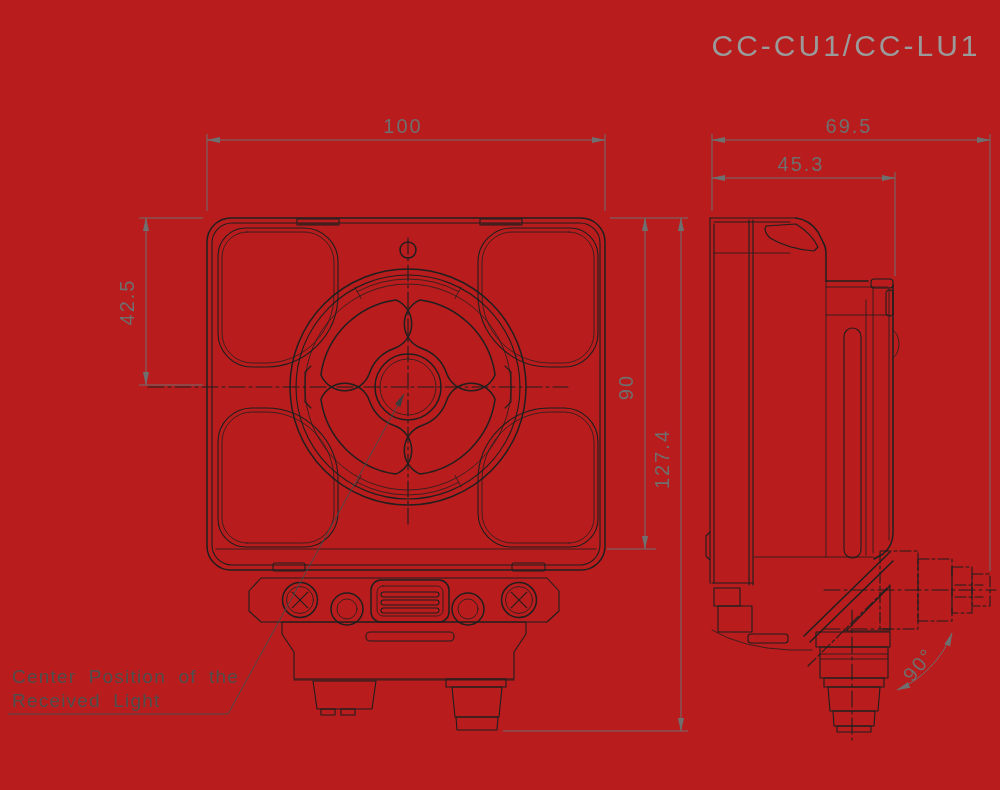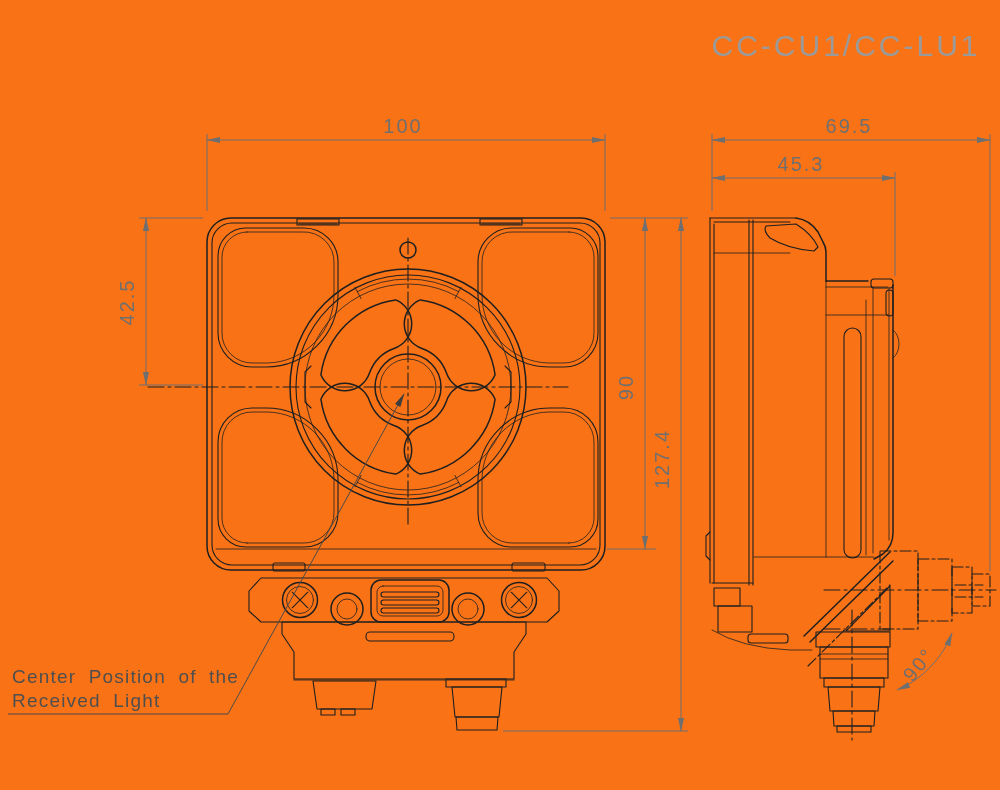--- a/index.html
+++ b/index.html
@@ -1,16 +1,16 @@
 <!DOCTYPE html>
 <html><head>
 <meta charset="utf-8">
 <style>
   html,body{margin:0;padding:0;background:#ffffff;}
-  #stage{position:relative;width:1000px;height:790px;background:#f97316;overflow:hidden;}
+  #stage{position:relative;width:1000px;height:790px;background:#b91c1c;overflow:hidden;}
   text{font-family:"Liberation Sans",sans-serif;}
   .part path,.part rect,.part circle,.part line,.part polyline,.part ellipse{
     fill:none;stroke:#1f1f1f;stroke-width:1.1;stroke-linejoin:round;stroke-linecap:round;}
   .part .w15{stroke-width:1.5;}
   .part .thin{stroke-width:0.8;}
   .dark{fill:#2b2b2b;stroke:none;}
   .dim line,.dim path{stroke:#6f6f6f;stroke-width:1;fill:none;}
   .dim text{fill:#6f6f6f;font-size:20px;letter-spacing:2px;}
   .cl{stroke:#8f8f8f;stroke-width:0.9;stroke-dasharray:16 4 3 4;fill:none;}
   .phantom{stroke:#3d3d3d;stroke-width:1;stroke-dasharray:11 3 3 3;fill:none;}

